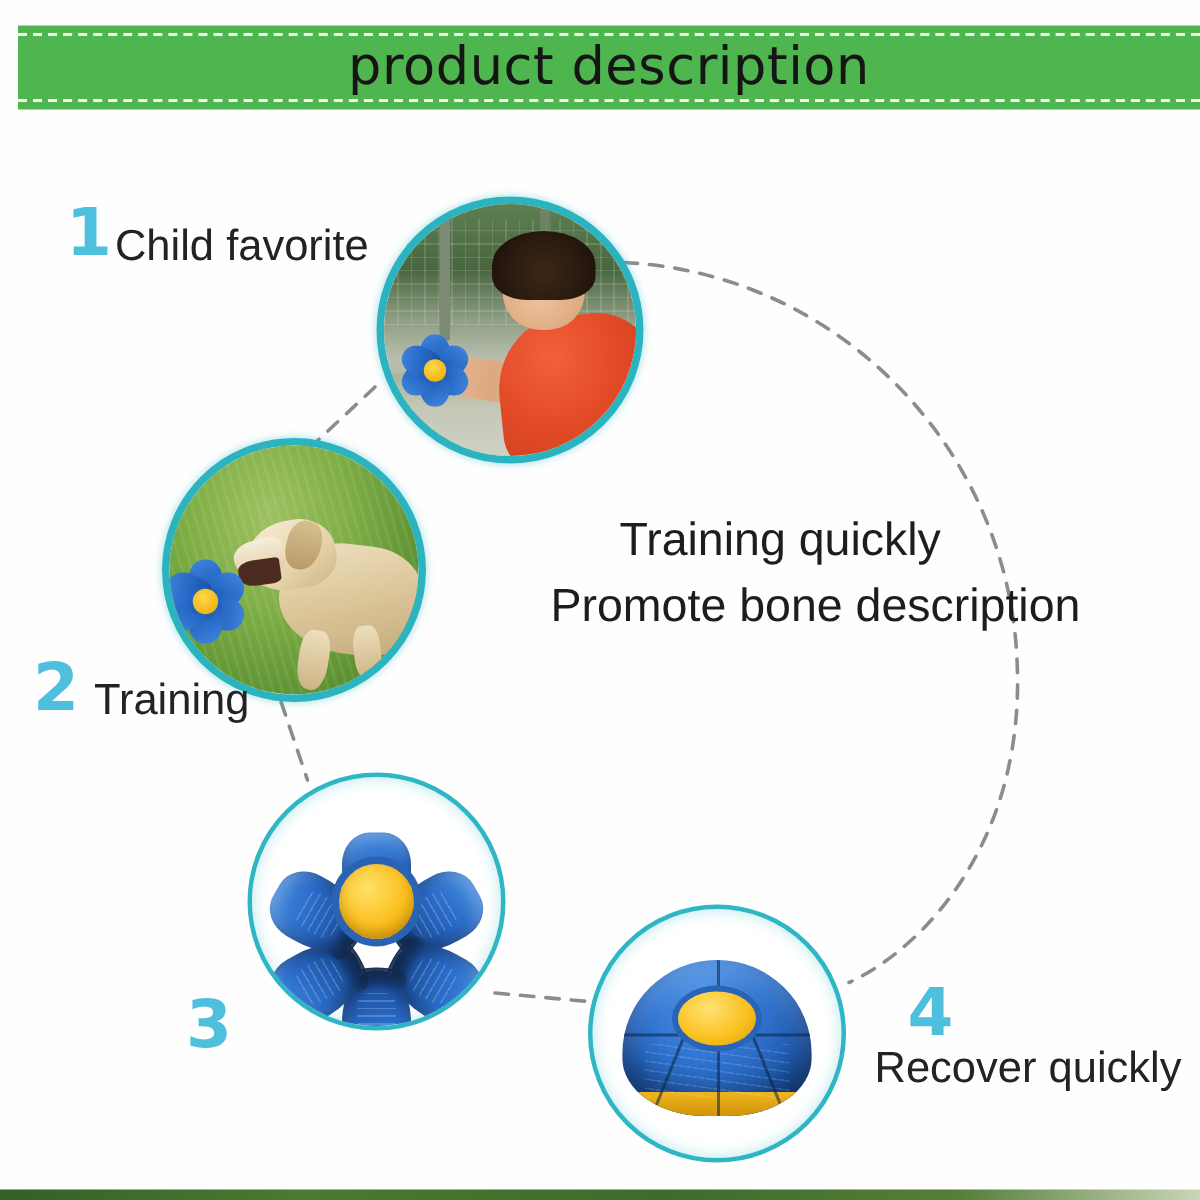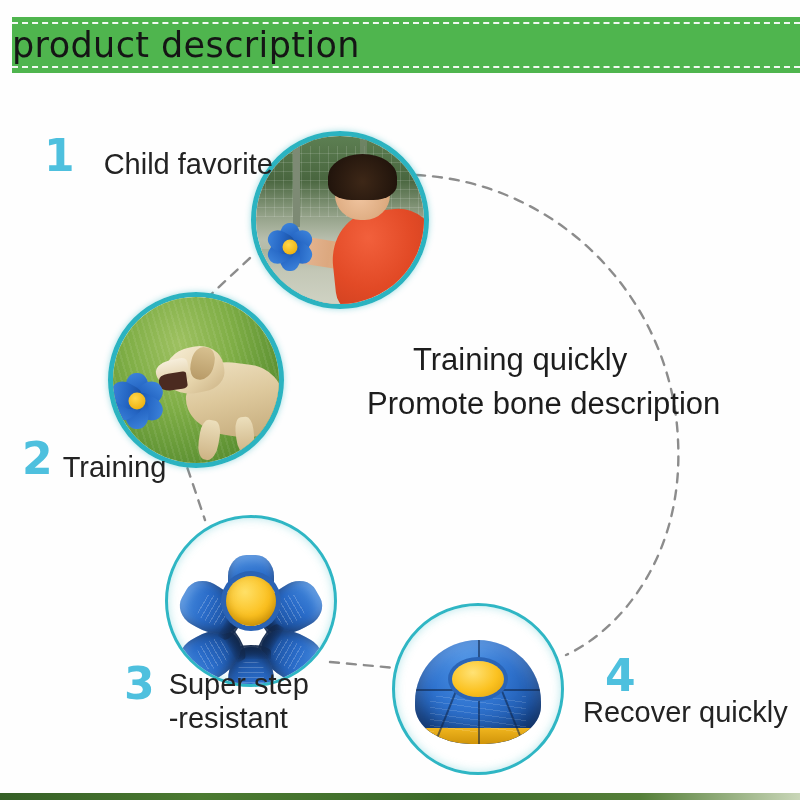--- a/index.html
+++ b/index.html
@@ -21,21 +21,21 @@
   
   .banner {
     position: absolute;
     left: 12px;
     top: 17px;
     width: 788px;
     height: 56px;
     background: #4FB54E;
     display: flex;
     align-items: center;
-    justify-content: flex-start;
+    justify-content: center;
   }
   .banner-dash {
     position: absolute;
     left: 0;
     width: 100%;
     height: 0;
     border-top: 2px dashed #ffffff;
     opacity: .92;
   }
   .banner-dash.top { top: 5px; }
@@ -252,21 +252,21 @@
   .step-text {
     font-family: "Liberation Sans", sans-serif;
     font-size: 29px;
     color: #232323;
     line-height: 1.18;
   }
   .step-text .l2 { display:block; }
 
   #label-1 { left: 44px; top: 135px; }
   #label-1 .step-num { margin-right: 2px; }
-  #label-1 .step-text { margin-top: 12px; margin-left: 27px; }
+  #label-1 .step-text { margin-top: 12px; }
 
   #label-2 { left: 22px; top: 438px; }
   #label-2 .step-num { margin-right: 10px; }
   #label-2 .step-text { margin-top: 12px; }
 
   #label-3 { left: 124px; top: 663px; }
   #label-3 .step-num { margin-right: 14px; }
   #label-3 .step-text { margin-top: 4px; }
 
   #label-4 { left: 605px; top: 655px; flex-direction: column; }
@@ -399,24 +399,20 @@
     <span class="step-text">Child favorite</span>
   </div>
 
   <div class="step-label" id="label-2">
     <span class="step-num">2</span>
     <span class="step-text">Training</span>
   </div>
 
   <div class="step-label" id="label-3">
     <span class="step-num">3</span>
-    <span class="step-text">
-      <span>Super step</span>
-      <span class="l2">-resistant</span>
-    </span>
   </div>
 
   <div class="step-label" id="label-4">
     <span class="step-num">4</span>
     <span class="step-text">Recover quickly</span>
   </div>
 
   <div id="headline">
     <span class="l1">Training quickly</span>
     <span class="l2">Promote bone description</span>

